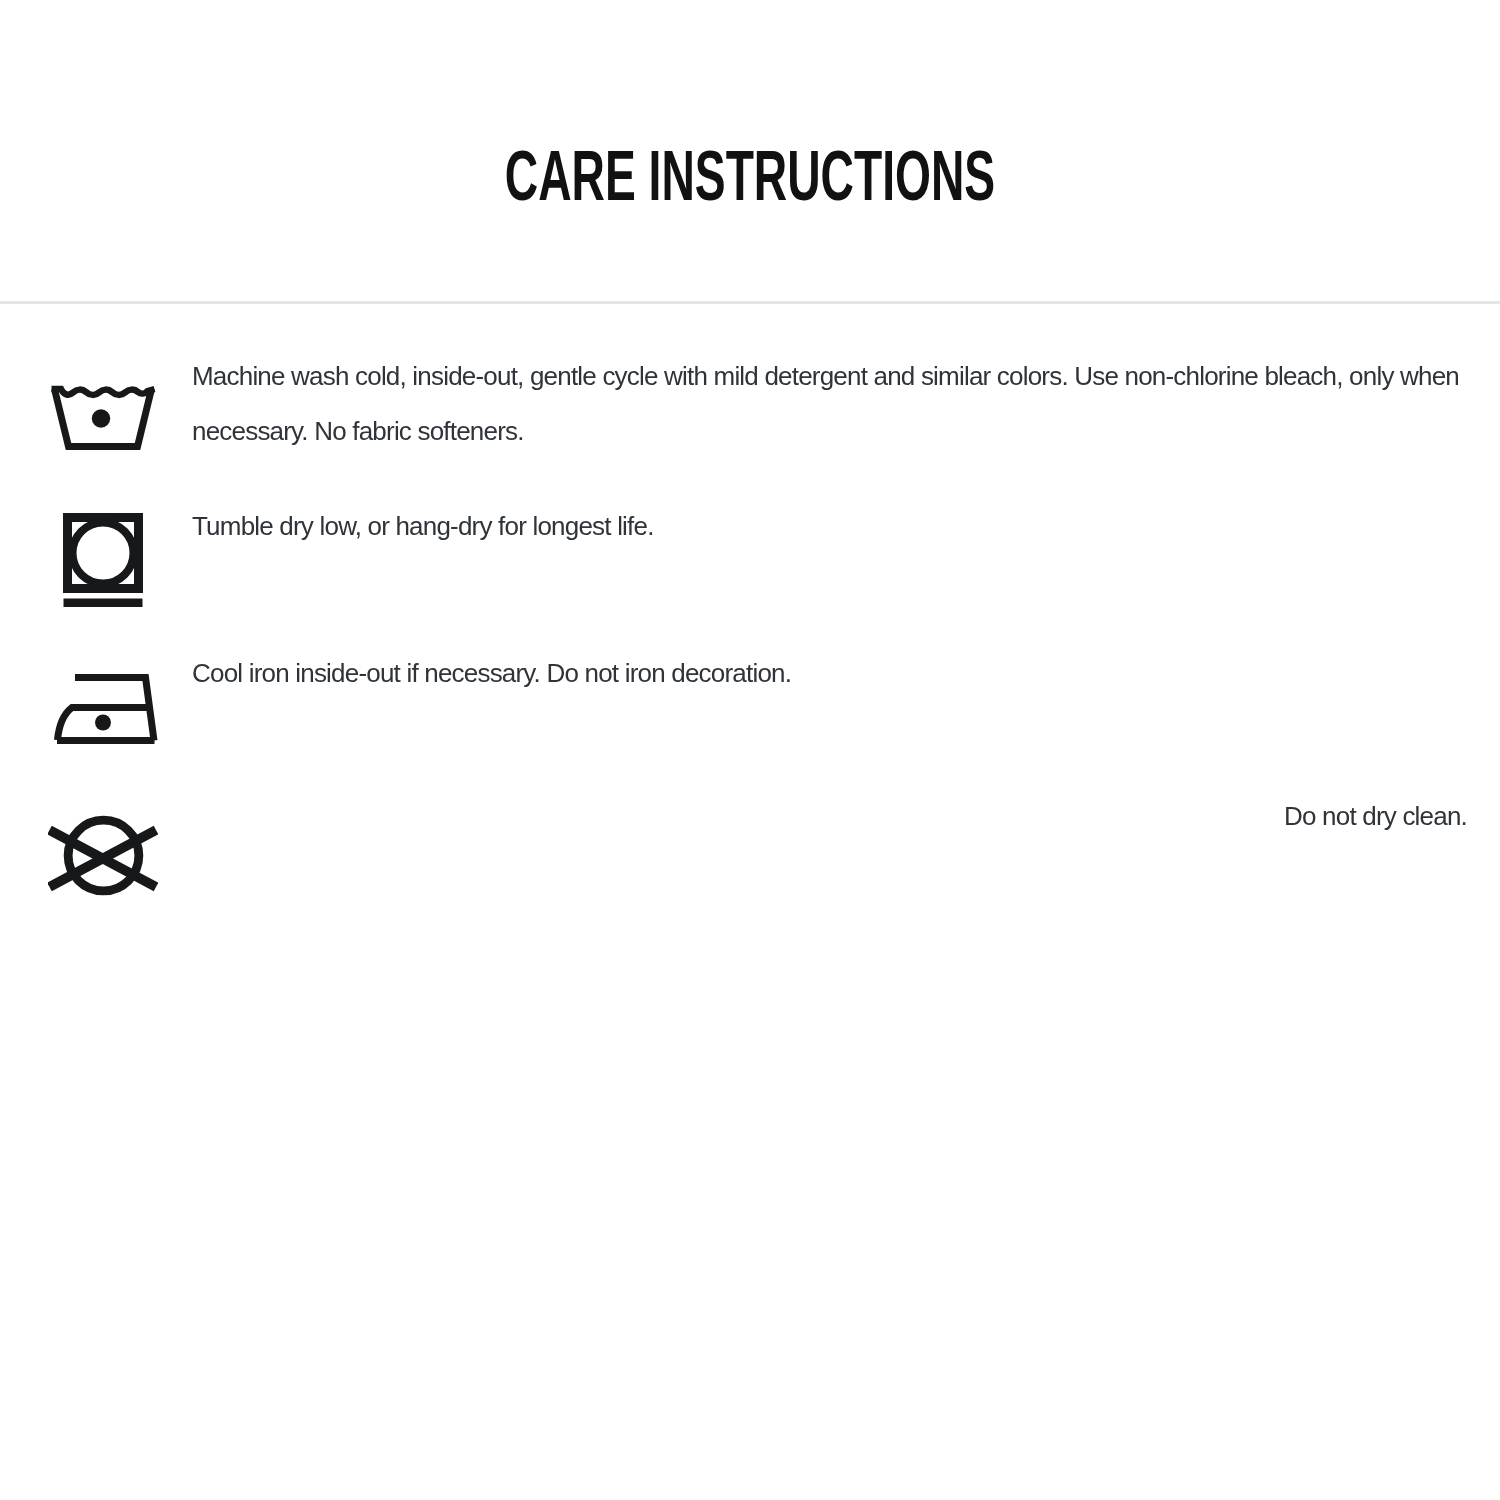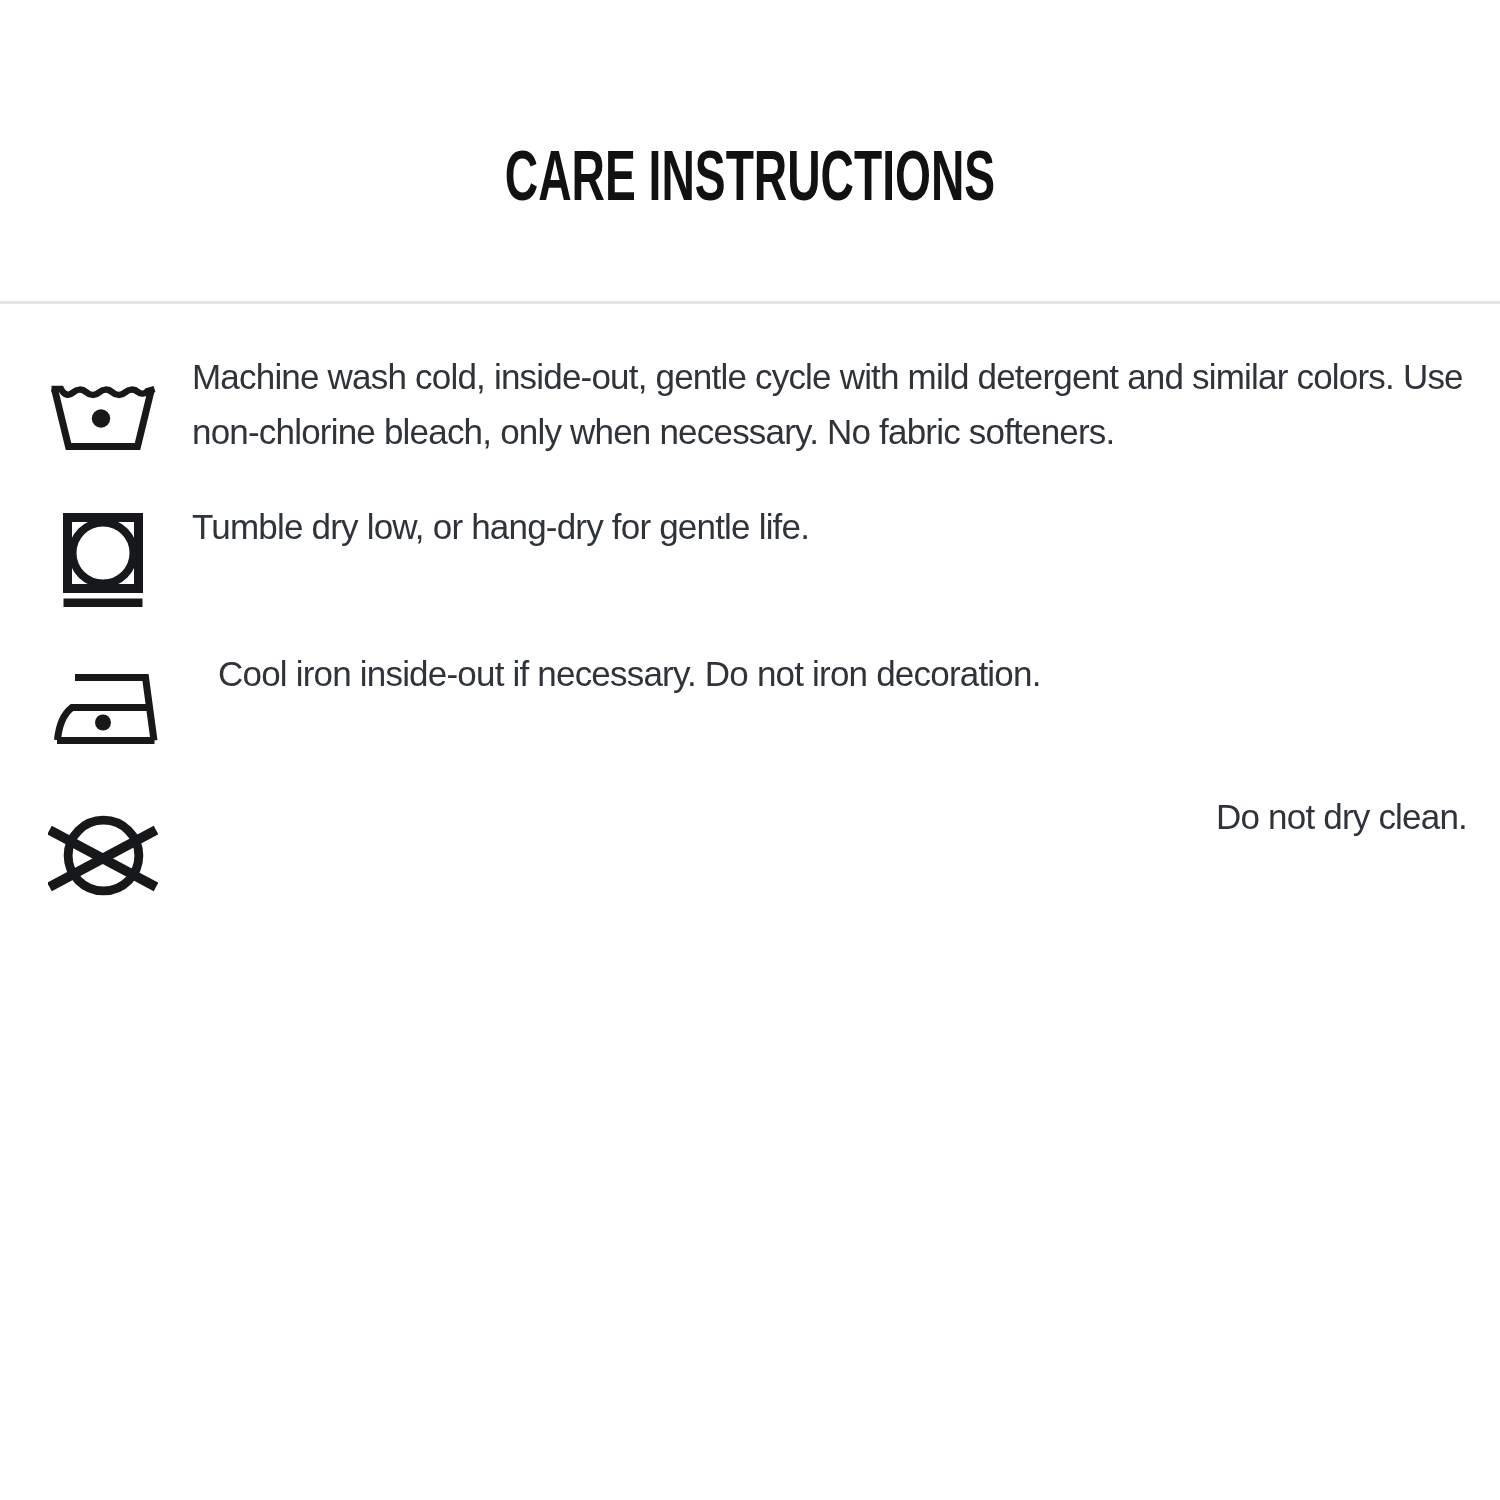--- a/index.html
+++ b/index.html
@@ -42,36 +42,36 @@
     background: var(--divider, #e2e6e6);
   }
   .row {
     position: absolute;
     left: 48px;
     display: flex;
     align-items: flex-start;
   }
   .row1 { top: 349px; }
   .row2 { top: 499px; }
-  .row3 { top: 646px; gap: 26px; }
+  .row3 { top: 646px; }
   .row4 { top: 789px; text-align: right; }
   .icon-cell {
     width: 110px;
     flex: 0 0 110px;
     display: flex;
     justify-content: center;
   }
   .row1 .icon-cell svg { margin-top: 34px; }
   .row2 .icon-cell svg { margin-top: 14px; }
   .row3 .icon-cell svg { margin-top: 27px; }
   .row4 .icon-cell svg { margin-top: 26px; }
   .txt {
     margin: 0 0 0 34px;
     width: 1275px;
-    font-size: 35px;
+    font-size: 26px;
     line-height: 55px;
     letter-spacing: -0.8px;
     color: var(--text, #2f343a);
   }
   .ic { stroke: var(--ink, #16181a); fill: none; }
   .ic-fill { fill: var(--ink, #16181a); stroke: none; }
 </style>
 </head>
 <body>
 
@@ -93,21 +93,21 @@
   </div>
 
   <div class="row row2">
     <div class="icon-cell">
       <svg width="80" height="94" viewBox="0 0 80 94">
         <rect class="ic" stroke-width="9" x="4.5" y="4.5" width="71" height="71"></rect>
         <circle class="ic" stroke-width="8" cx="40" cy="40" r="30.5"></circle>
         <rect class="ic-fill" x="0.5" y="85.5" width="79" height="8.5"></rect>
       </svg>
     </div>
-    <p class="txt">Tumble dry low, or hang-dry for gentle life.</p>
+    <p class="txt">Tumble dry low, or hang-dry for longest life.</p>
   </div>
 
   <div class="row row3">
     <div class="icon-cell">
       <svg width="110" height="72" viewBox="0 0 110 72">
         <path class="ic" stroke-width="7" d="M 27 4.5 H 97.5 L 106 67.5"></path>
         <path class="ic" stroke-width="7" d="M 9 67.5 H 106.5"></path>
         <path class="ic" stroke-width="7" d="M 9.5 67 C 10.5 56 13 43 24 34.5 H 102"></path>
         <circle class="ic-fill" cx="55" cy="49.5" r="8"></circle>
       </svg>

